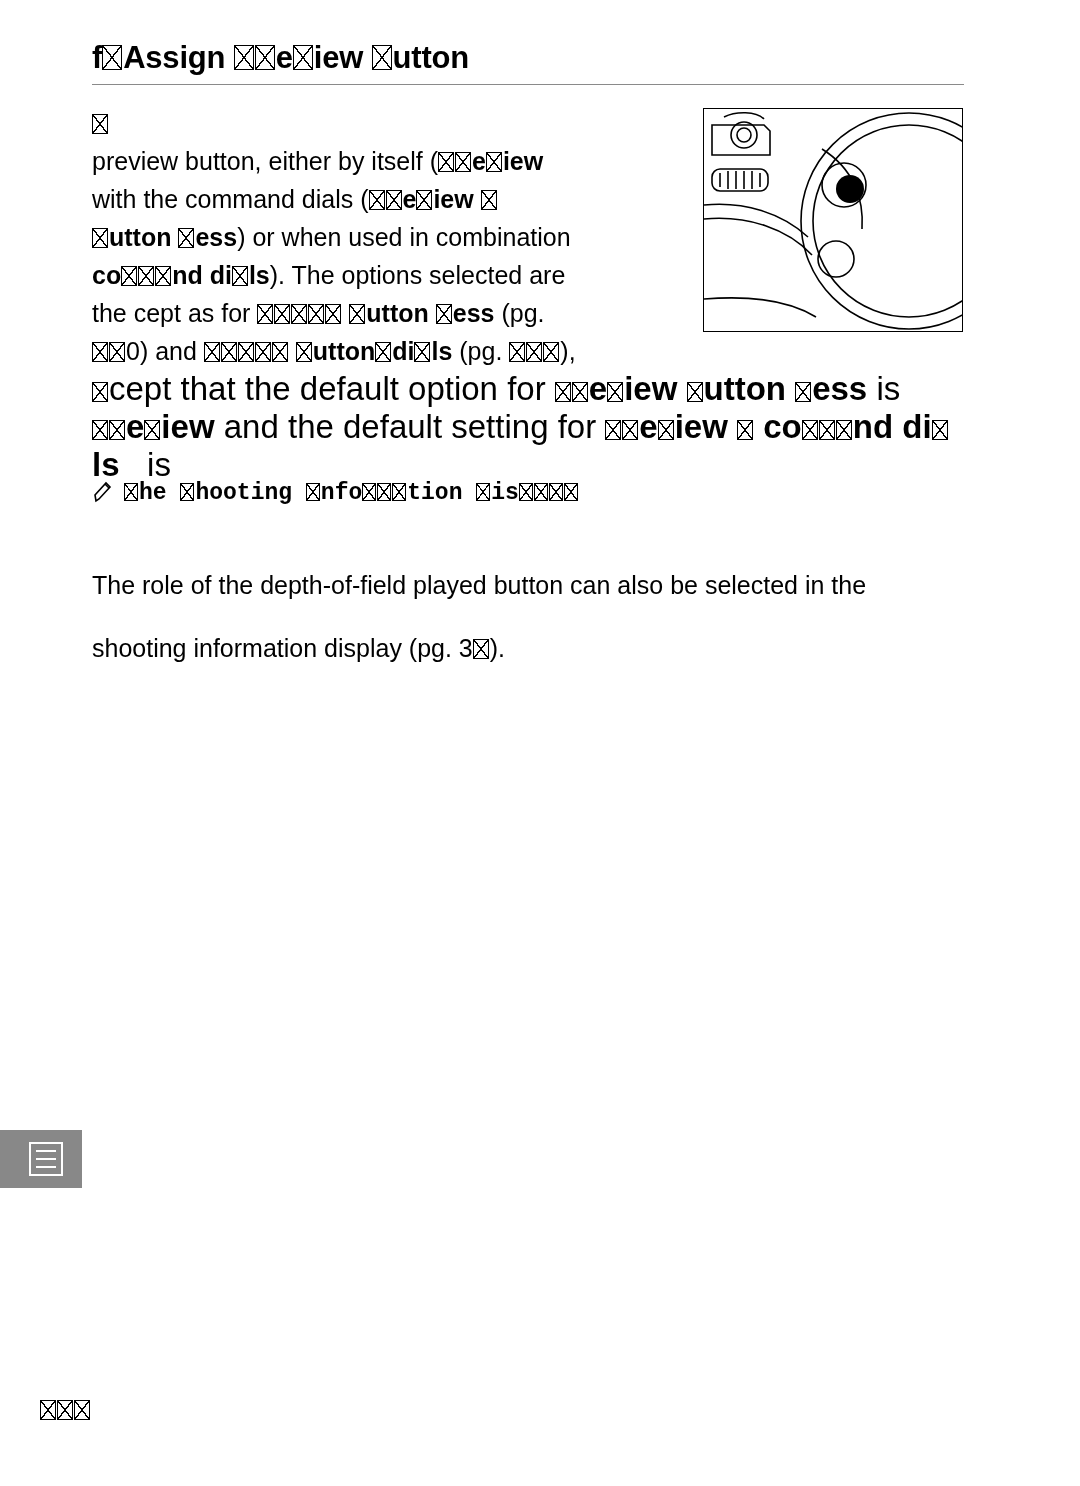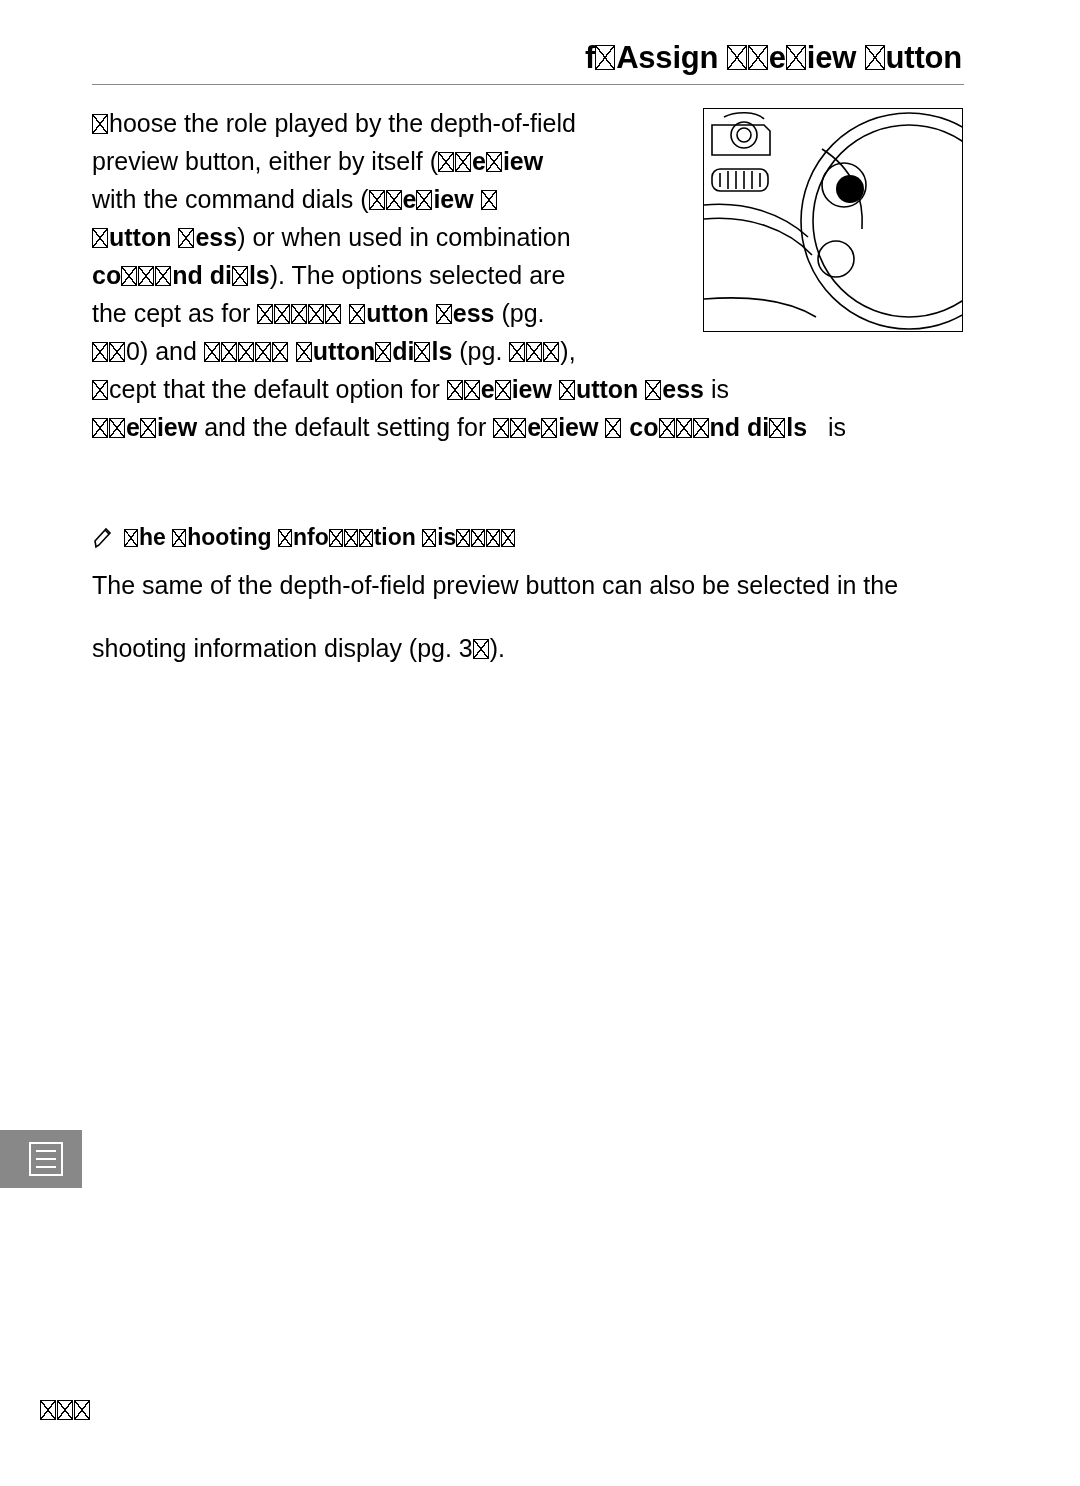--- a/index.html
+++ b/index.html
@@ -21,21 +21,20 @@
     width: 1080px;
     height: 1486px;
   }
 
   
   .heading-block {
     position: absolute;
     left: 92px;
     top: 42px;
     width: 870px;
-    text-align: right;
   }
   .heading {
     font-size: 31px;
     font-weight: bold;
     letter-spacing: -0.2px;
     line-height: 1.0;
     white-space: pre;
   }
   .heading-rule {
     margin-top: 11px;
@@ -76,21 +75,21 @@
     top: 104px;
     width: 600px;
     font-size: 25px;
     line-height: 38px;
   }
   .body-full {
     position: absolute;
     left: 92px;
     top: 370px;
     width: 880px;
-    font-size: 25px;
+    font-size: 33px;
     line-height: 38px;
   }
   .body-col p, .body-full p { margin: 0; }
   b { font-weight: bold; }
 
   
   .camera-figure {
     position: absolute;
     left: 703px;
     top: 108px;
@@ -98,24 +97,25 @@
     height: 222px;
     border: 1.5px solid #000;
     background: #fff;
     overflow: hidden;
   }
 
   
   .note-head {
     position: absolute;
     left: 92px;
-    top: 524px;
+    top: 480px;
     font-size: 23px;
     font-weight: bold;
     white-space: nowrap;
+    font-family: Liberation Mono, monospace;
   }
   .note-pencil {
     display: inline-block;
     width: 20px;
     height: 22px;
     vertical-align: -4px;
     margin-right: 12px;
   }
   .note-body {
     position: absolute;
@@ -196,21 +196,21 @@
         <circle cx="146" cy="80" r="14" fill="#000" stroke="none"></circle>
 
         <circle cx="132" cy="150" r="18"></circle>
 
         <path d="M0 190 C 50 186, 86 192, 112 208"></path>
       </g>
     </svg>
   </div>
 
   <div class="body-col">
-    <p><span class="mg mg-b"></span><span>hoose the role played by the depth-of-field</span></p>
+    <p><span class="mg mg-b"></span></p>
     <p><span>preview button, either by itself (</span><span class="mg mg-b"></span><span class="mg mg-b"></span><b>e</b><span class="mg mg-b"></span><b>iew</b></p>
     <p><span>with the command dials (</span><span class="mg mg-b"></span><span class="mg mg-b"></span><b>e</b><span class="mg mg-b"></span><b>iew </b><span class="mg mg-b"></span></p>
     <p><span class="mg mg-b"></span><b>utton </b><span class="mg mg-b"></span><b>ess</b><span>) or when used in combination</span></p>
     <p><b>co</b><span class="mg mg-b"></span><span class="mg mg-b"></span><span class="mg mg-b"></span><b>nd di</b><span class="mg mg-b"></span><b>ls</b><span>).  The options selected are</span></p>
     <p><span>the cept as for</span>&nbsp;<span class="mg mg-b"></span><span class="mg mg-b"></span><span class="mg mg-b"></span><span class="mg mg-b"></span><span class="mg mg-b"></span>&nbsp;<span class="mg mg-b"></span><b>utton </b><span class="mg mg-b"></span><b>ess</b>&nbsp;<span>(pg.</span></p>
     <p><span class="mg mg-b"></span><span class="mg mg-b"></span><span>0) and</span>&nbsp;<span class="mg mg-b"></span><span class="mg mg-b"></span><span class="mg mg-b"></span><span class="mg mg-b"></span><span class="mg mg-b"></span>&nbsp;<span class="mg mg-b"></span><b>utton</b><span class="mg mg-b"></span><b>di</b><span class="mg mg-b"></span><b>ls</b>&nbsp;<span>(pg.</span>&nbsp;<span class="mg mg-b"></span><span class="mg mg-b"></span><span class="mg mg-b"></span><span>),</span></p>
   </div>
 
   <div class="body-full">
     <p><span class="mg mg-b"></span><span>cept that the default option for </span><span class="mg mg-b"></span><span class="mg mg-b"></span><b>e</b><span class="mg mg-b"></span><b>iew </b><span class="mg mg-b"></span><b>utton </b><span class="mg mg-b"></span><b>ess</b><span> is</span></p>
@@ -222,21 +222,21 @@
       <svg width="20" height="22" viewBox="0 0 20 22" xmlns="http://www.w3.org/2000/svg">
         <g fill="none" stroke="#000" stroke-width="1.6">
           <path d="M4 20 L 3 14 L 14 2 L 18 6 L 7 18 Z"></path>
           <path d="M13 3 L 17 7"></path>
         </g>
       </svg>
     </span><span class="mg mg-s"></span><span>he </span><span class="mg mg-s"></span><span>hooting </span><span class="mg mg-s"></span><span>nfo</span><span class="mg mg-s"></span><span class="mg mg-s"></span><span class="mg mg-s"></span><span>tion </span><span class="mg mg-s"></span><span>is</span><span class="mg mg-s"></span><span class="mg mg-s"></span><span class="mg mg-s"></span><span class="mg mg-s"></span>
   </div>
 
   <div class="note-body">
-    <p>The same of the depth-of-field preview button can also be selected in the</p>
+    <p>The role of the depth-of-field played button can also be selected in the</p>
     <p><span>shooting information display (pg. 3</span><span class="mg mg-b"></span><span>).</span></p>
   </div>
 
   <div class="tab-marker"></div>
   <div class="tab-icon">
     <i style="top:6px"></i>
     <i style="top:14px"></i>
     <i style="top:22px"></i>
   </div>
 

